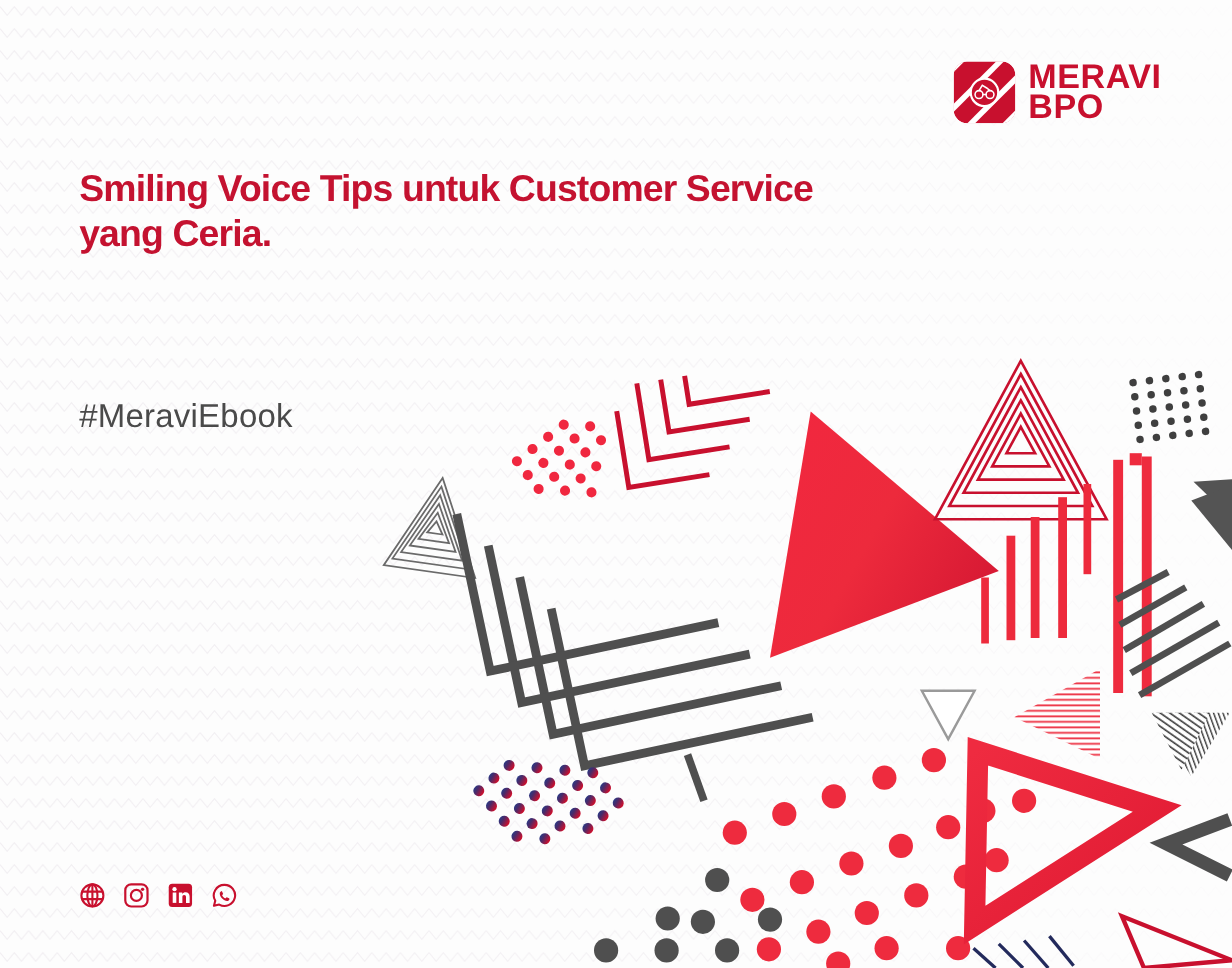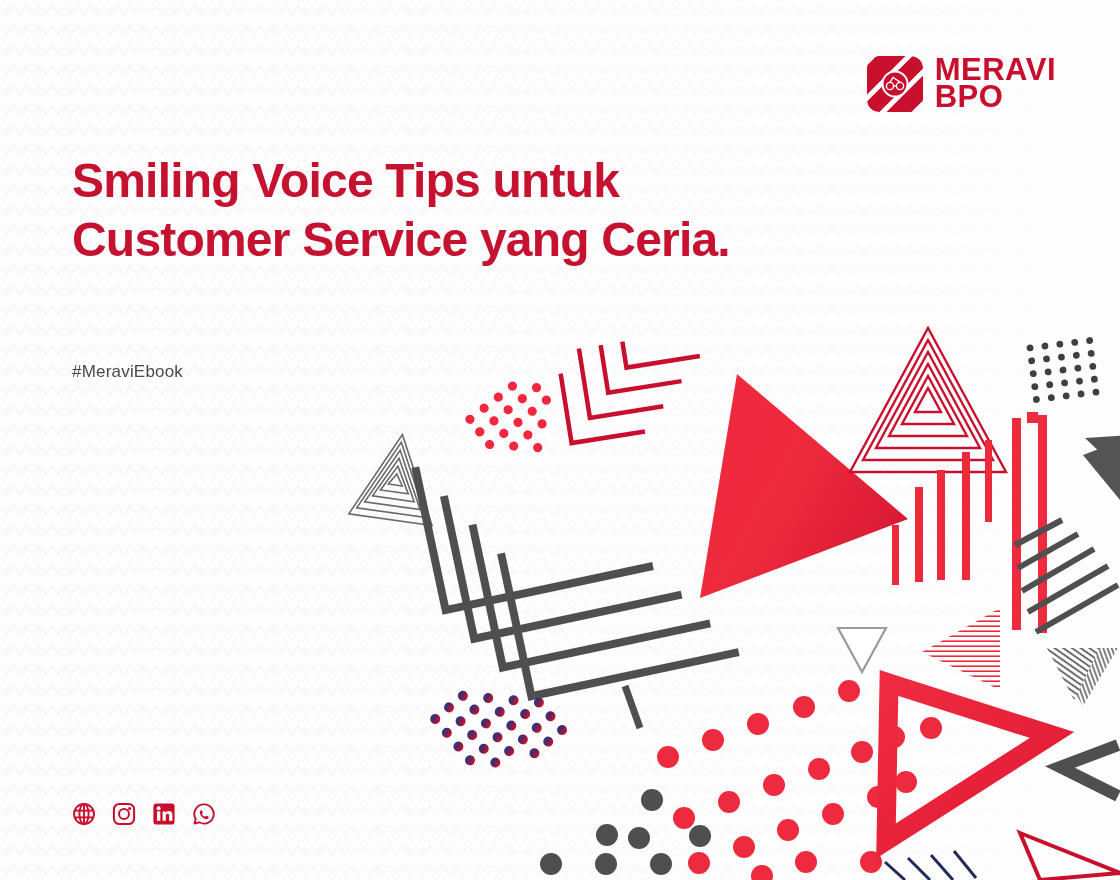--- a/index.html
+++ b/index.html
@@ -68,35 +68,35 @@
 
   
   #headline {
     position: absolute;
     left: 72px;
     top: 152px;
     width: 730px;
     z-index: 5;
     font-family: "Liberation Sans", sans-serif;
     font-weight: bold;
-    font-size: 48px;
+    font-size: 34px;
     line-height: 1.22;
     letter-spacing: -0.8px;
     color: #c41230;
     margin: 0;
   }
 
   
   #hashtag {
     position: absolute;
     left: 72px;
     top: 362px;
     z-index: 5;
     font-family: "Liberation Sans", sans-serif;
-    font-size: 17px;
+    font-size: 30px;
     font-weight: normal;
     letter-spacing: 0.2px;
     color: #4a4a4a;
   }
 
   
   #socials {
     position: absolute;
     left: 72px;
     bottom: 54px;

